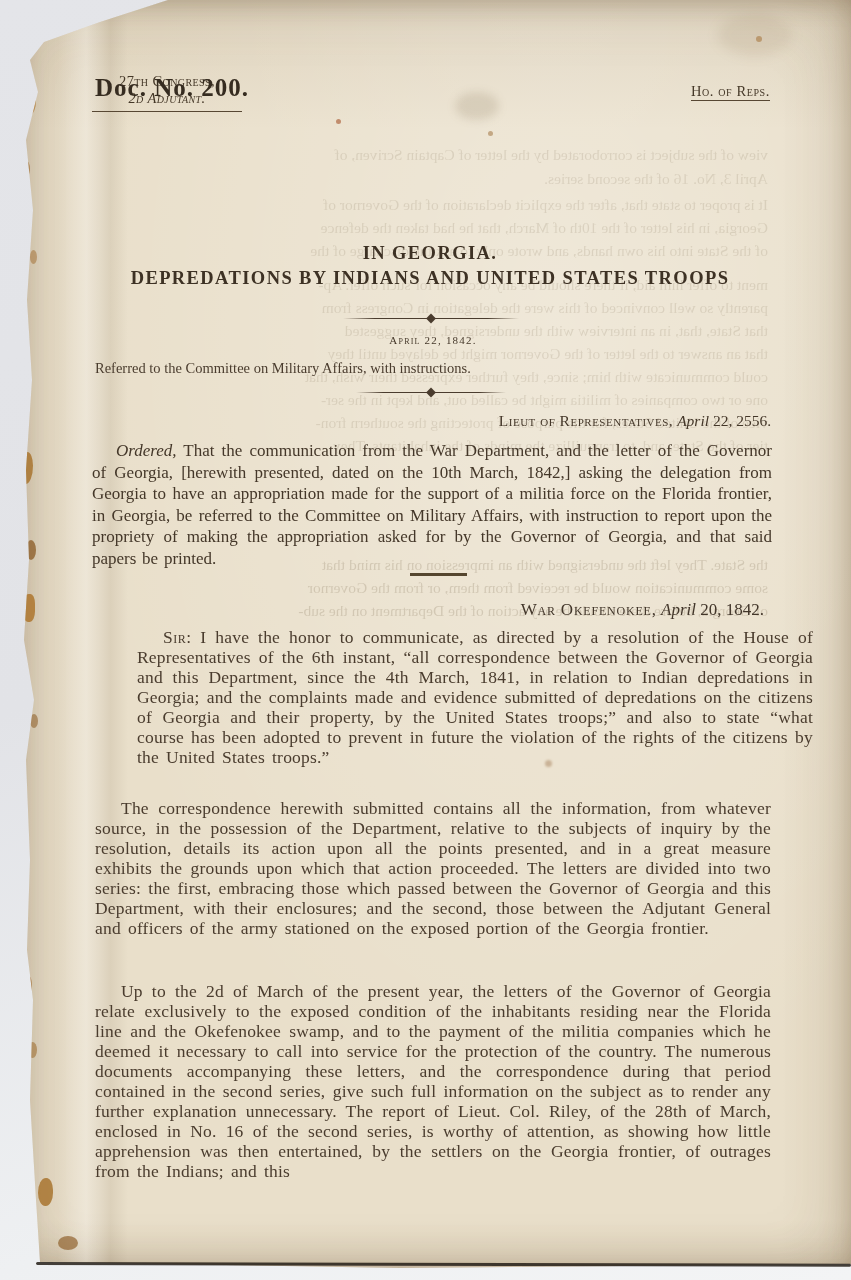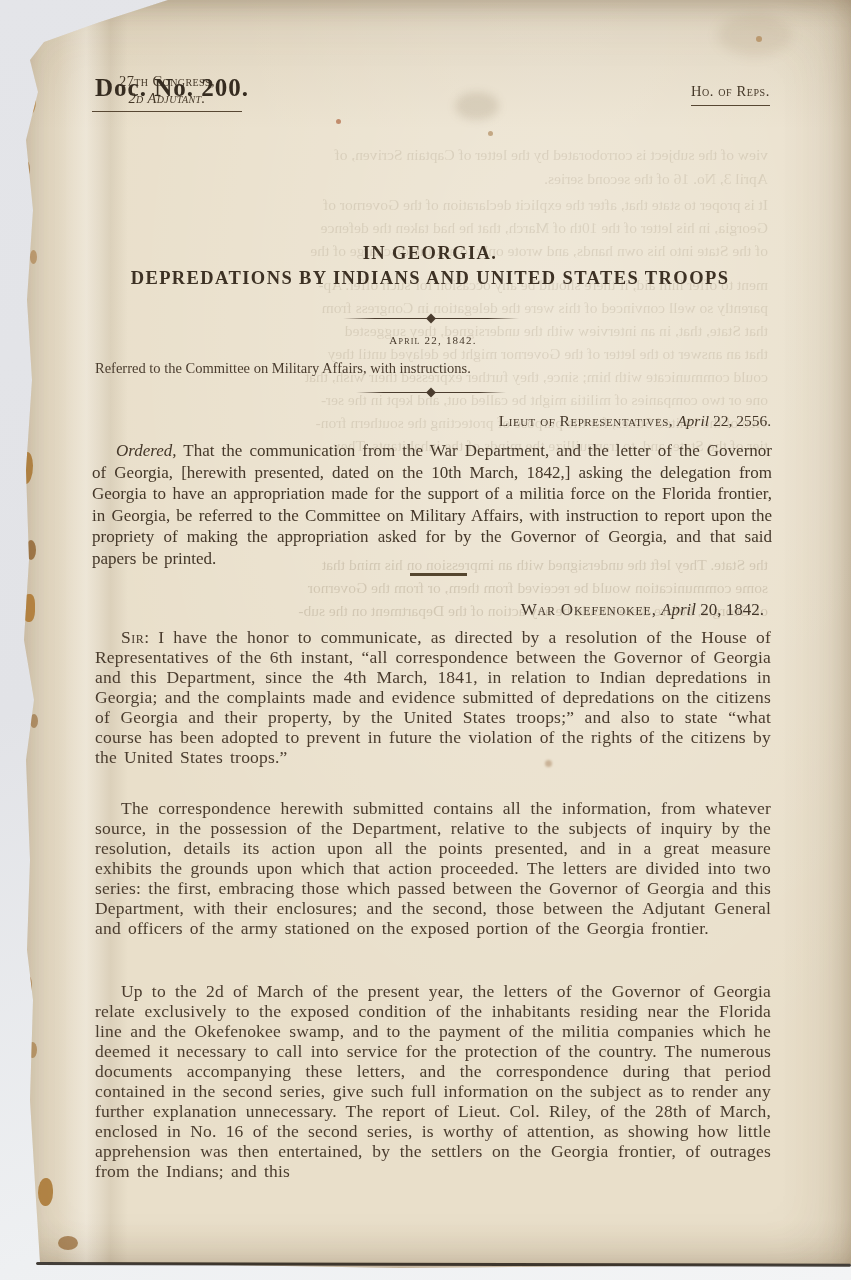--- a/index.html
+++ b/index.html
@@ -44,21 +44,21 @@
   .sc{font-variant:small-caps;}
   .it{font-style:italic;}
   
   .hdr-left{position:absolute;left:92px;top:73px;width:150px;text-align:center;
     font-size:14.5px;letter-spacing:.4px;color:#453828;border-bottom:1.5px solid #574733;padding-bottom:4px;}
   .hdr-left .l1{font-variant:small-caps;}
   .hdr-left .l2{font-style:italic;font-variant:small-caps;}
   .hdr-center{position:absolute;left:95px;width:676px;top:74px;text-align:left;
     font-size:25px;font-weight:700;letter-spacing:1px;color:#362c20;}
   .hdr-right{position:absolute;right:81px;top:83px;font-variant:small-caps;font-size:14.5px;
-    letter-spacing:.6px;color:#453828;border-bottom:1.5px solid #574733;padding-bottom:5px;margin-left:12px;}
+    letter-spacing:.6px;color:#453828;border-bottom:1.5px solid #574733;margin-left:12px;}
   
   .title{position:absolute;left:88px;width:684px;top:241px;text-align:center;
     font-weight:700;font-size:18.5px;letter-spacing:1.4px;color:#3d3124;line-height:25px;}
   
   .swell{position:absolute;height:9px;}
   .swell .bar{position:absolute;top:4px;left:0;right:0;height:1px;
     background:linear-gradient(to right, transparent, #4a3c2e 18%, #4a3c2e 82%, transparent);}
   .swell .diamond{position:absolute;top:1px;left:50%;width:7px;height:7px;
     transform:translateX(-50%) rotate(45deg);background:#4a3c2e;}
   .swell1{top:314px;left:343px;width:176px;}
@@ -72,21 +72,21 @@
   .house-line .name{font-variant:small-caps;letter-spacing:.5px;}
   .ordered{position:absolute;left:92px;width:680px;top:440px;text-align:justify;
     font-size:17px;line-height:21.5px;color:#443729;text-indent:24px;word-spacing:1.5px;}
   .rule-short{position:absolute;left:410px;top:573px;width:57px;height:2.5px;background:#55462f;}
   .war-line{position:absolute;left:95px;width:669px;top:600px;text-align:right;
     font-size:17px;color:#42362a;}
   .war-line .name{font-variant:small-caps;letter-spacing:.8px;}
   .body-p{position:absolute;left:95px;width:676px;text-align:justify;
     font-size:17.5px;line-height:20px;color:#4a3c2e;text-indent:26px;
     word-spacing:2.5px;letter-spacing:.2px;}
-  .p1{top:627px;}
+  .p1{top:627px;margin-left:42px;}
   .p2{top:798px;}
   .p3{top:981px;}
   .body-p .sc{letter-spacing:.5px;}
 </style>
 </head>
 <body>
 
 <div class="page">
   <div class="paper">
     <div class="crease"></div>

